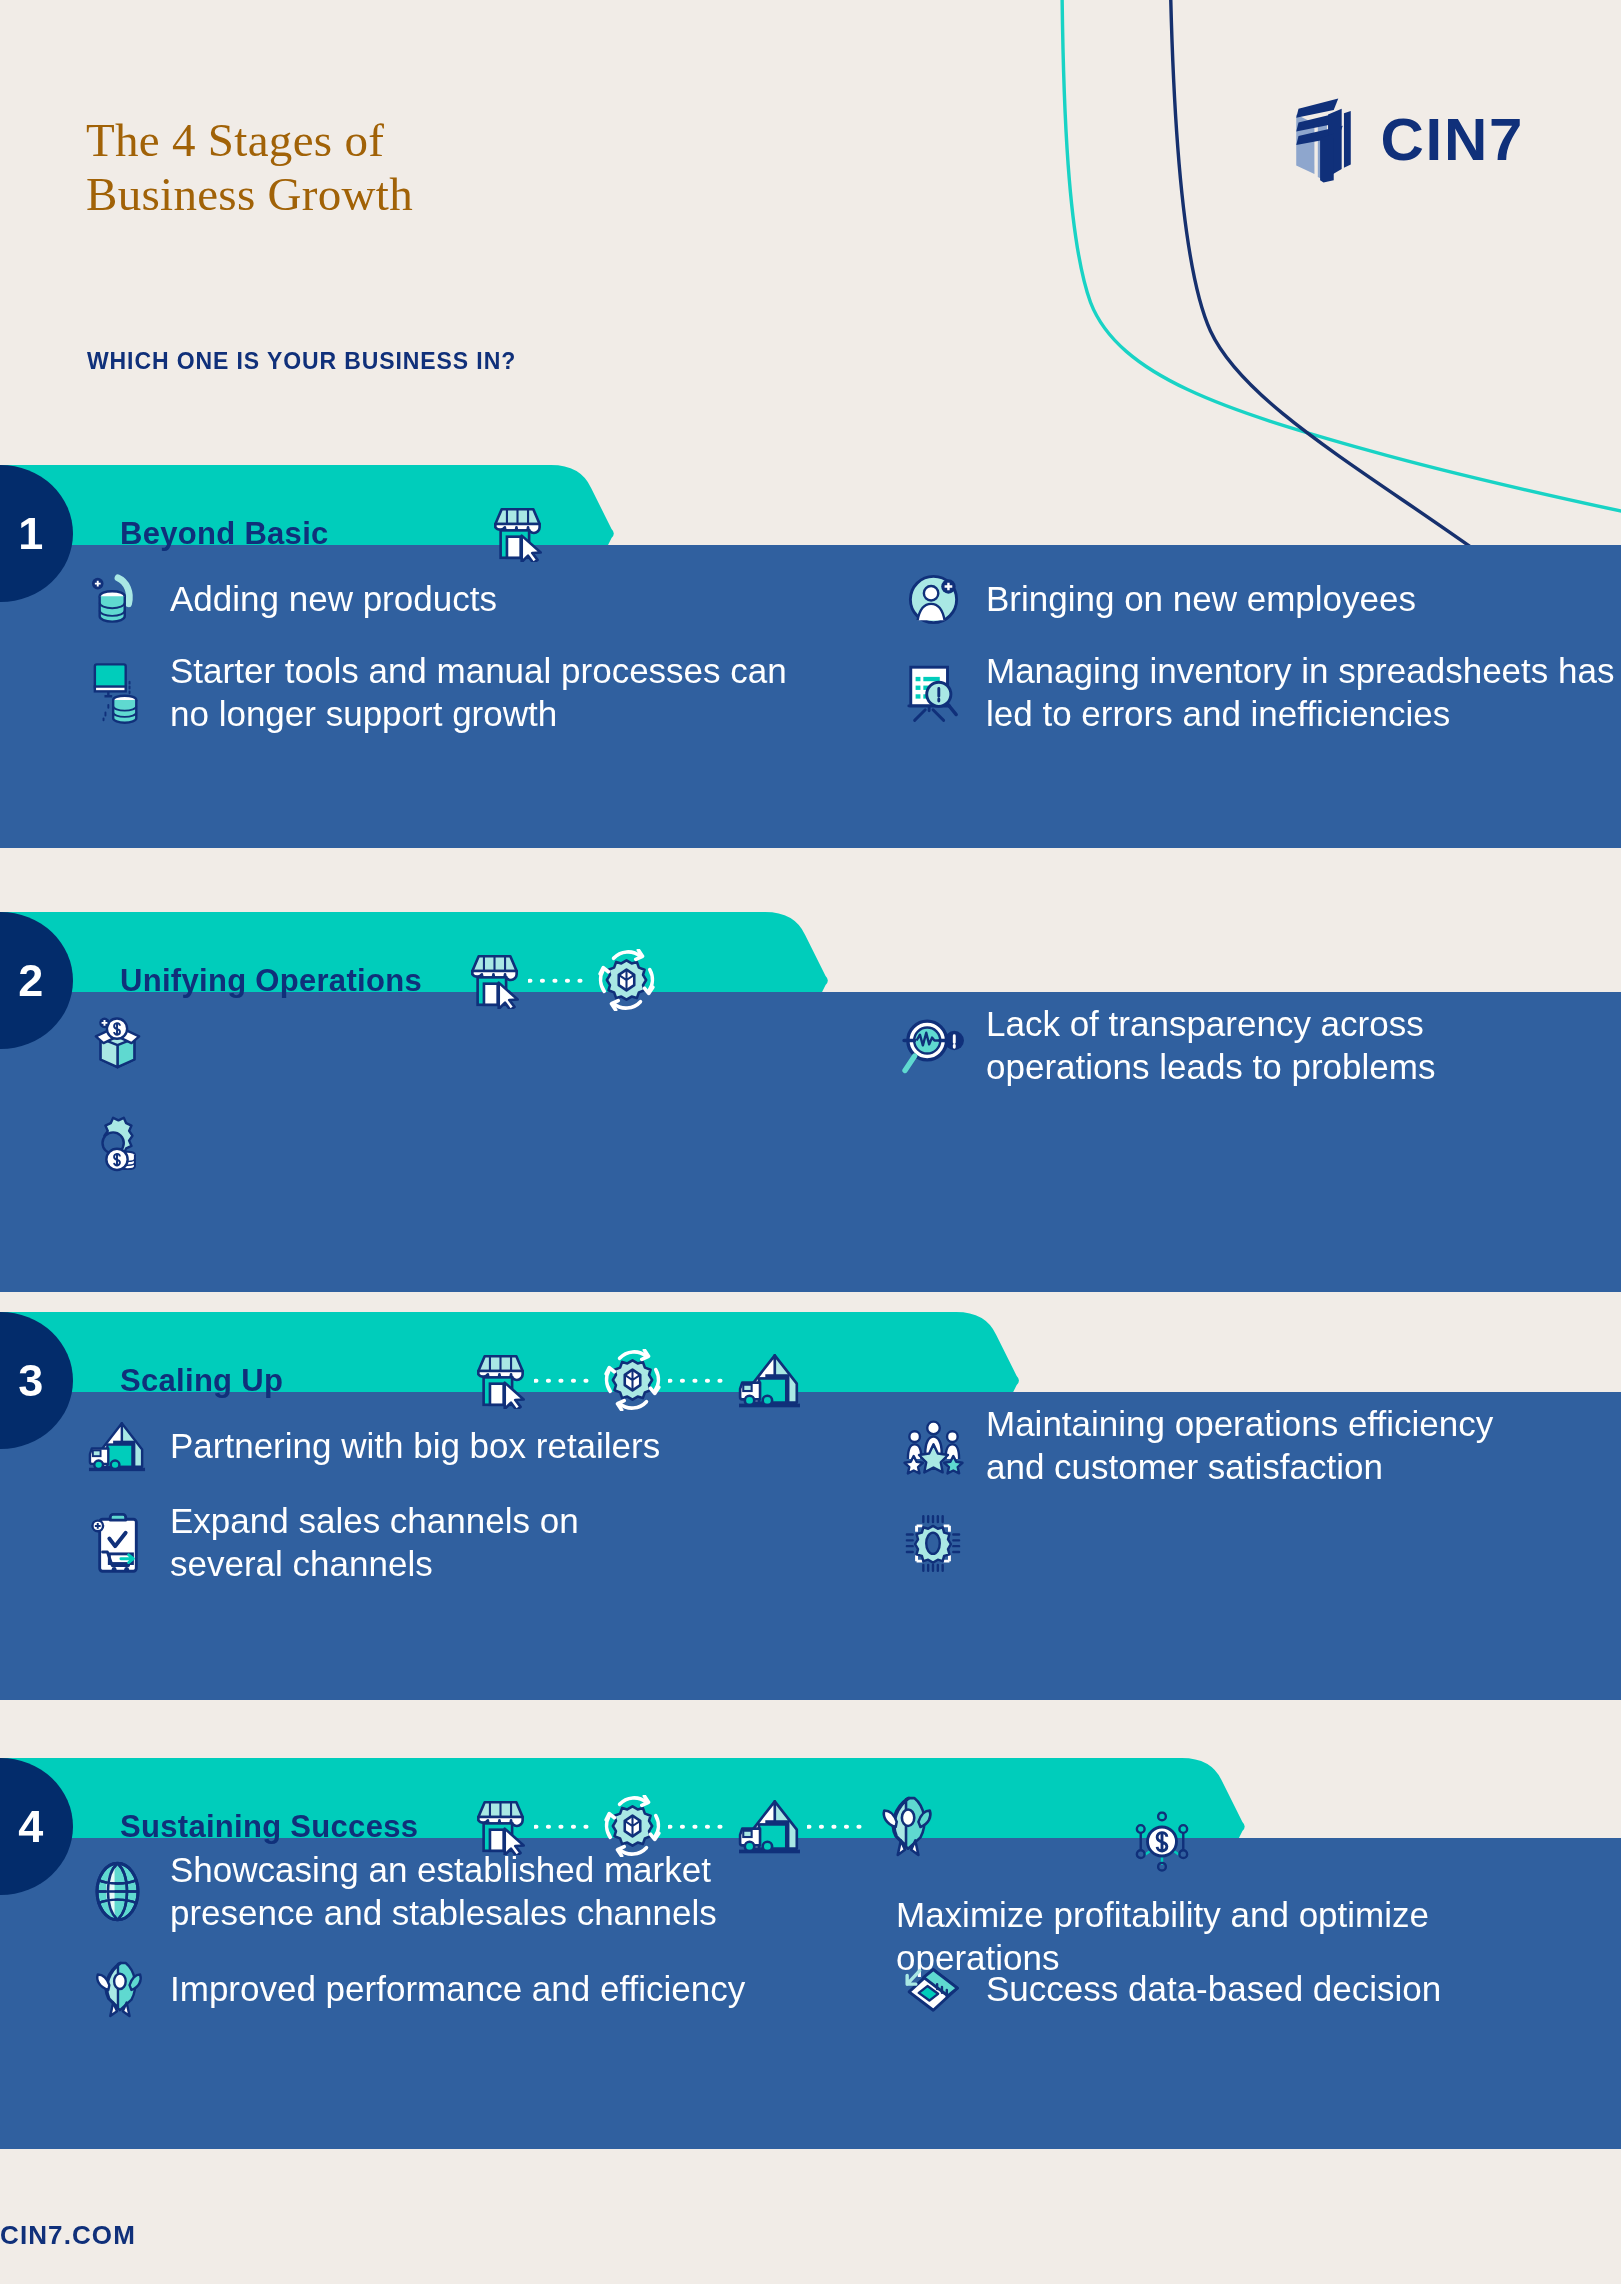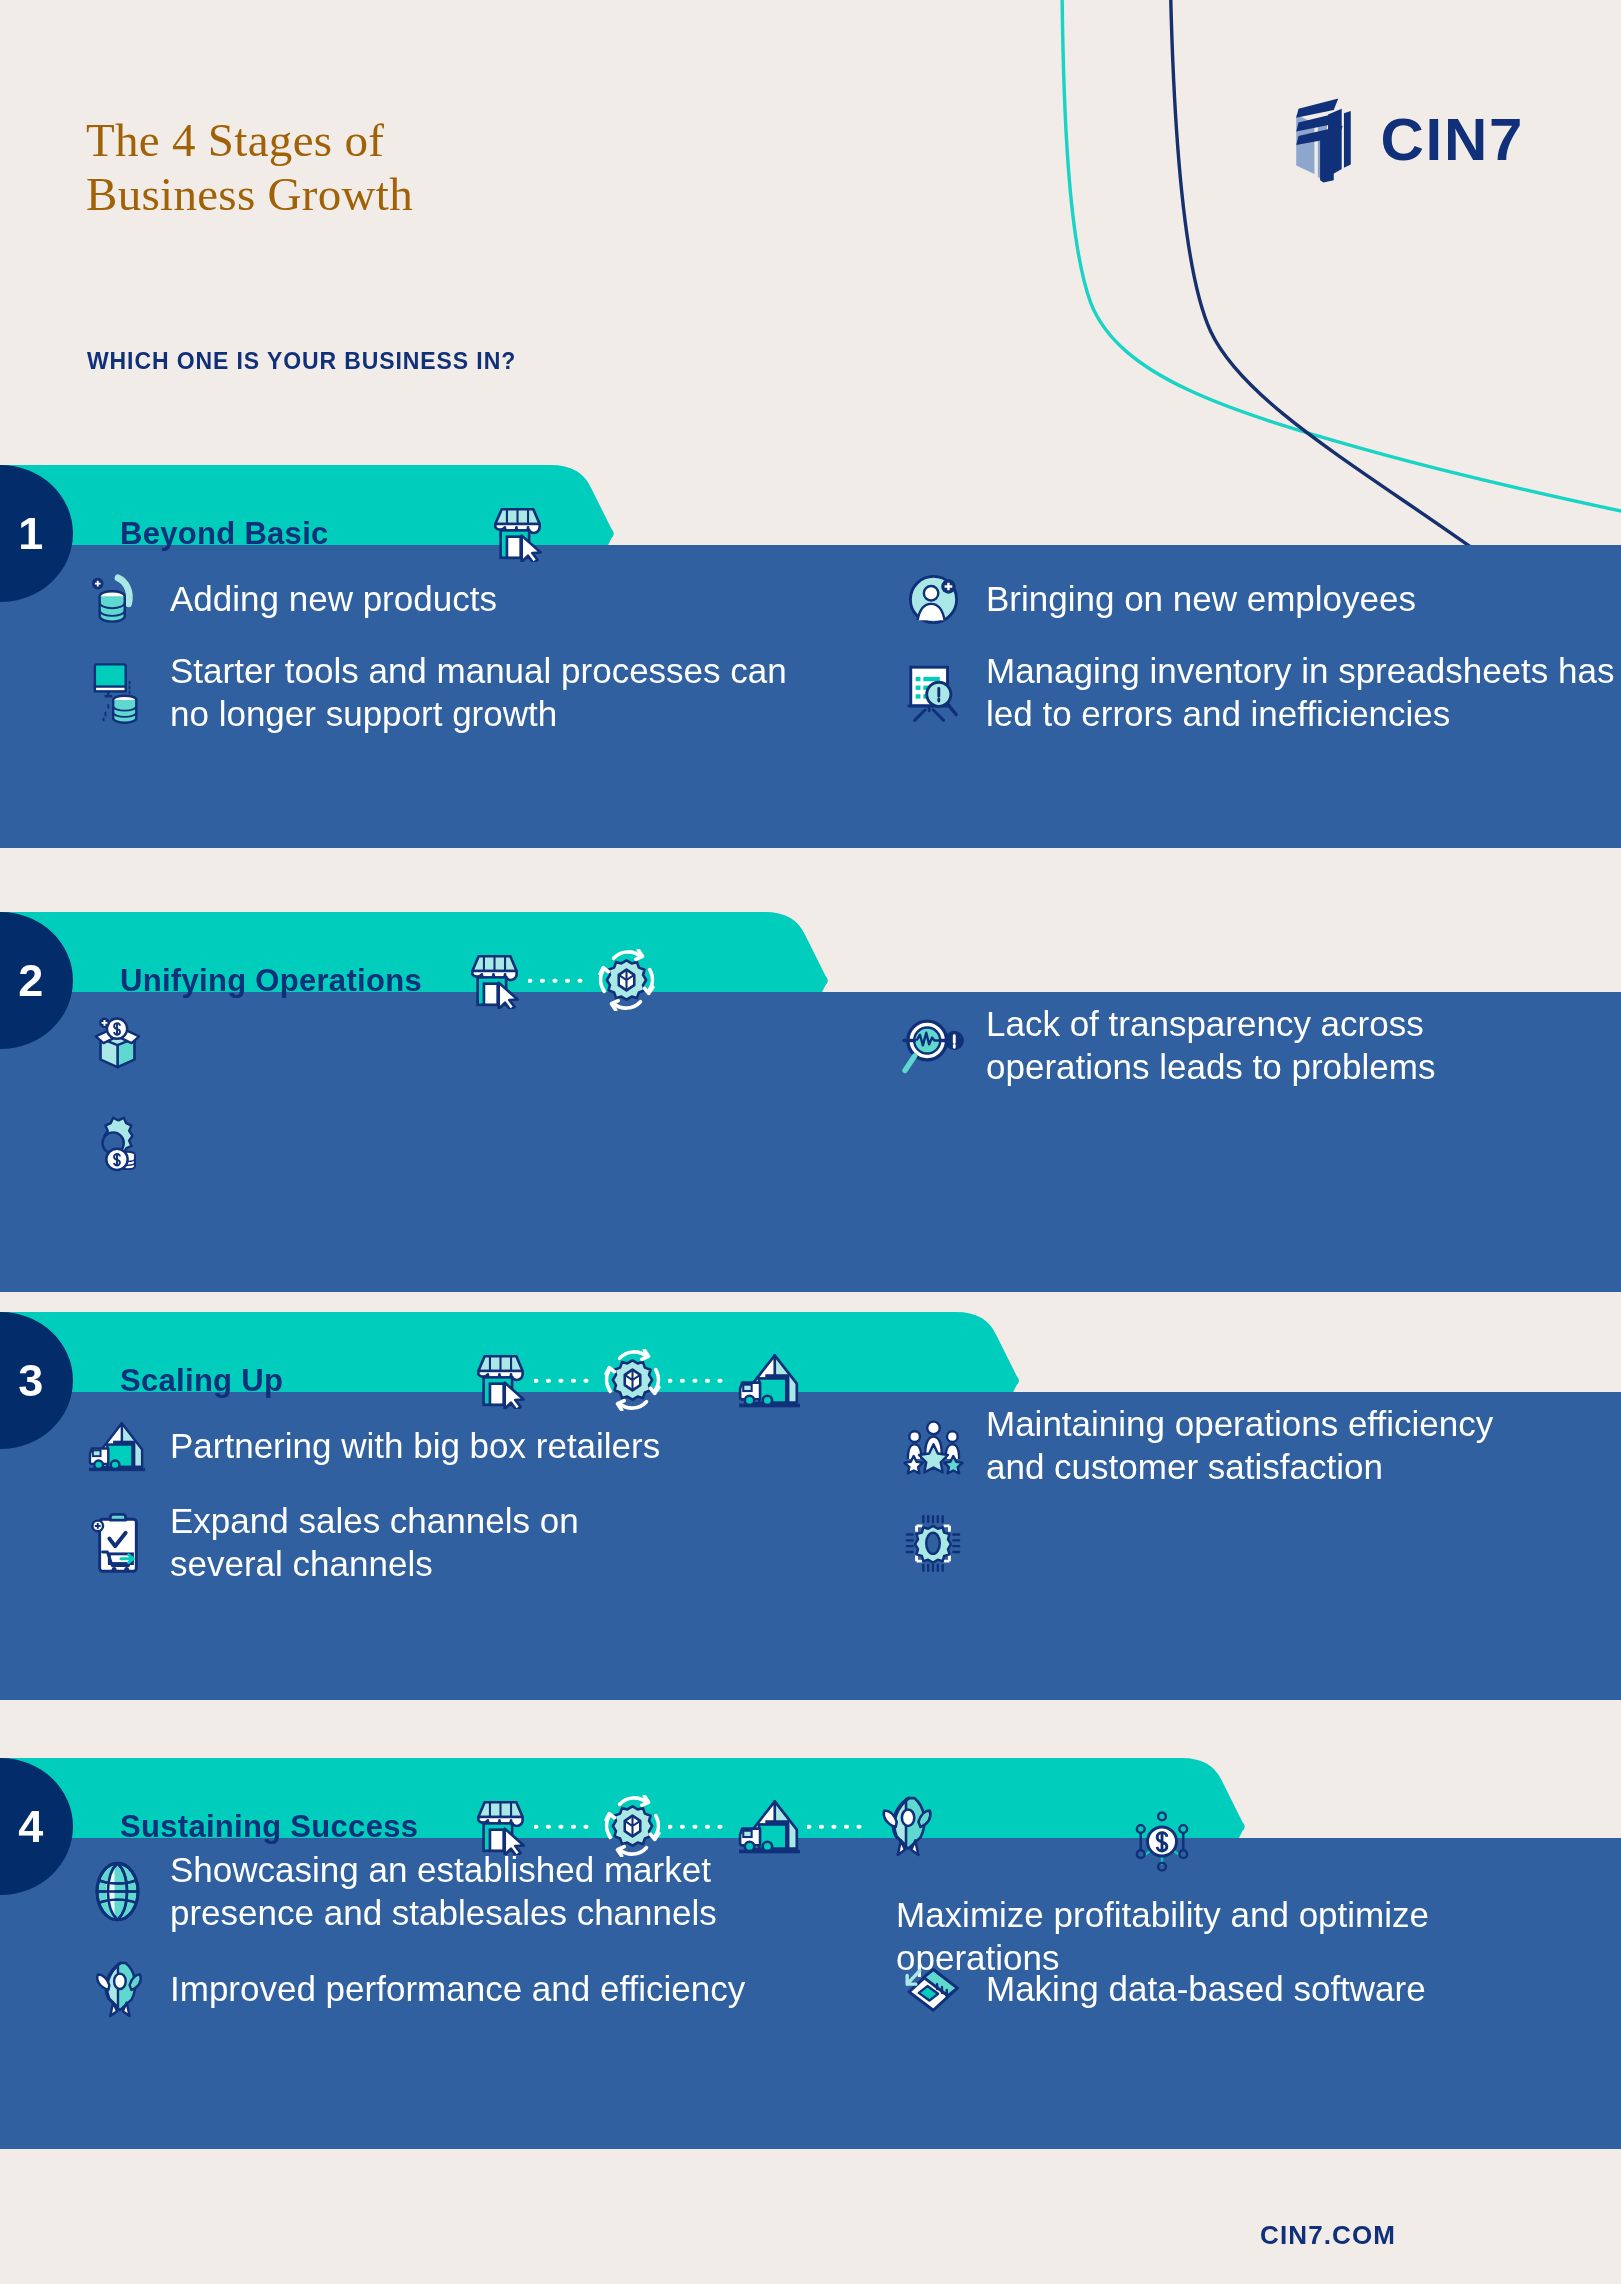--- a/index.html
+++ b/index.html
@@ -72,21 +72,21 @@
   }
   .bullet .ico { flex:0 0 auto; width:74px; height:74px; display:flex; align-items:center; justify-content:center; }
   .bullet .txt {
     color:#ffffff; font-size:35px; line-height:1.22;
     font-weight:400;
   }
 
   
   .footer {
     position:absolute; left:0; bottom:0; width:1396px; height:97px;
-    display:flex; align-items:center; justify-content:flex-end; z-index:5;
+    display:flex; align-items:center; justify-content:flex-start; z-index:5;
   }
   .footer span { color:#10307a; font-size:26px; font-weight:bold; letter-spacing:1.1px; }
 </style>
 </head>
 <body>
 
 <svg class="deco" viewBox="0 0 2839 1400" preserveAspectRatio="none">
   <path d="M1860,-20 C1862,180 1870,420 1910,530 C1960,660 2150,720 2400,790 C2560,835 2720,870 2860,900" fill="none" stroke="#19d3c5" stroke-width="6"></path>
   <path d="M2050,-20 C2055,200 2070,470 2120,580 C2180,710 2400,830 2620,990 C2760,1090 2830,1200 2860,1300" fill="none" stroke="#16306e" stroke-width="6"></path>
 </svg>
@@ -533,21 +533,21 @@
           <span class="ico">
             <svg viewBox="0 0 125 120" width="61" height="58">
    <path d="M62 20 L112 58 L62 104 L12 66 Z" fill="#ffffff" stroke="#10307a" stroke-width="6" stroke-linejoin="round"></path>
    <path d="M62 20 L112 58 L92 74 L42 36 Z" fill="#5fd9d0" stroke="#10307a" stroke-width="6" stroke-linejoin="round"></path>
    <path d="M50 54 L72 70 L54 84 L32 68 Z" fill="#00cdbb" stroke="#10307a" stroke-width="5" stroke-linejoin="round"></path>
    <path d="M70 50 v10 M80 56 v12 M90 62 v14" stroke="#10307a" stroke-width="5" stroke-linecap="round"></path>
    <path d="M34 22 L8 50 M8 50 v-18 M8 50 h18" fill="none" stroke="#a9e8e4" stroke-width="7" stroke-linecap="round" stroke-linejoin="round"></path>
   </svg>
           </span>
                    <span class="txt">
-            <div>Making data-based software</div>
+            <div>Success data-based decision</div>
           </span>
         </div>
       </div>
     </div>
   </div>
 
 <div class="footer">
   <span>CIN7.COM</span>
 </div>
 

